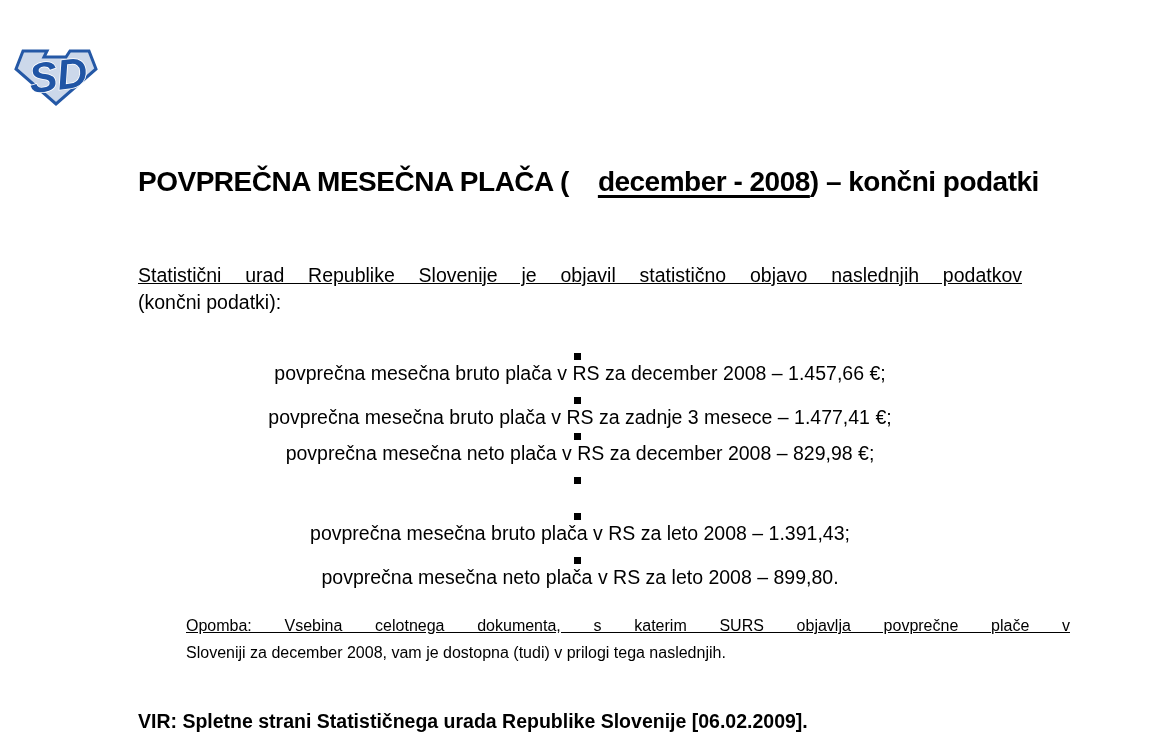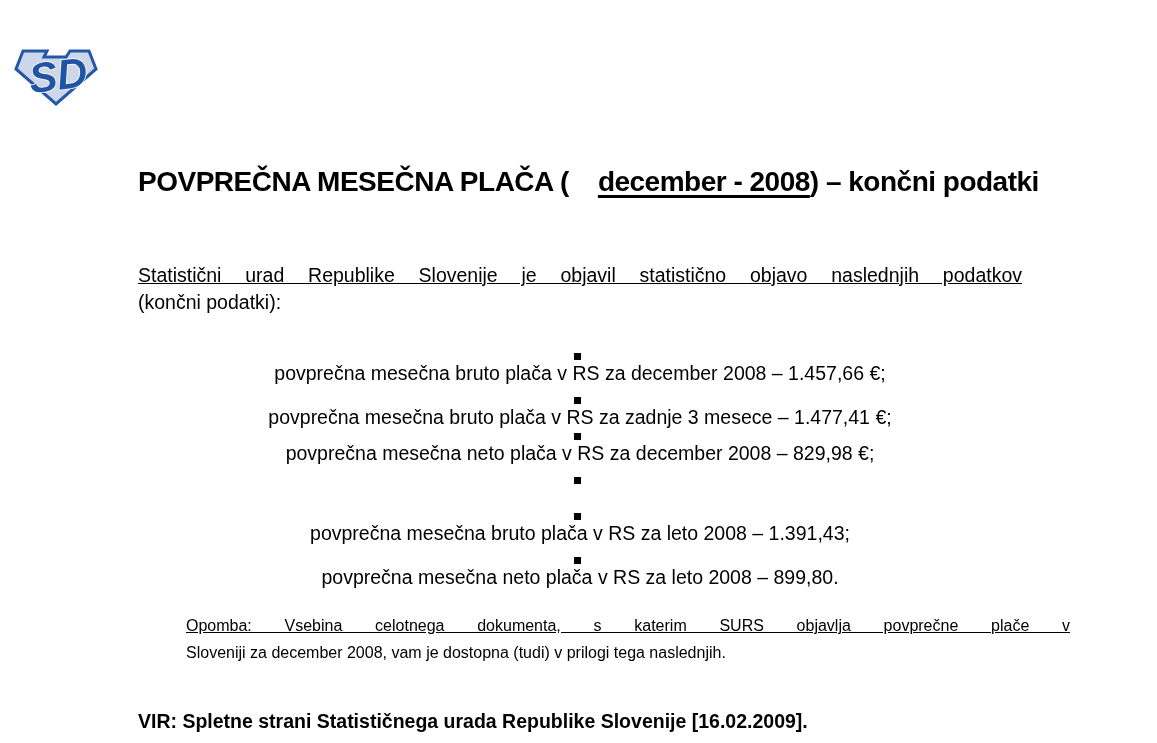--- a/index.html
+++ b/index.html
@@ -142,13 +142,13 @@
     <span class="sq"></span>
     <span>povprečna mesečna neto plača v RS za leto 2008 – 899,80.</span>
   </div>
 </div>
 
 <div class="note">
   <div class="line-justify">Opomba: Vsebina celotnega dokumenta, s katerim SURS objavlja povprečne plače v</div>
   <div>Sloveniji za december 2008, vam je dostopna (tudi) v prilogi tega naslednjih.</div>
 </div>
 
-<div class="source">VIR: Spletne strani Statističnega urada Republike Slovenije [16.02.2009].</div>
+<div class="source">VIR: Spletne strani Statističnega urada Republike Slovenije [06.02.2009].</div>
 
 </body></html>

